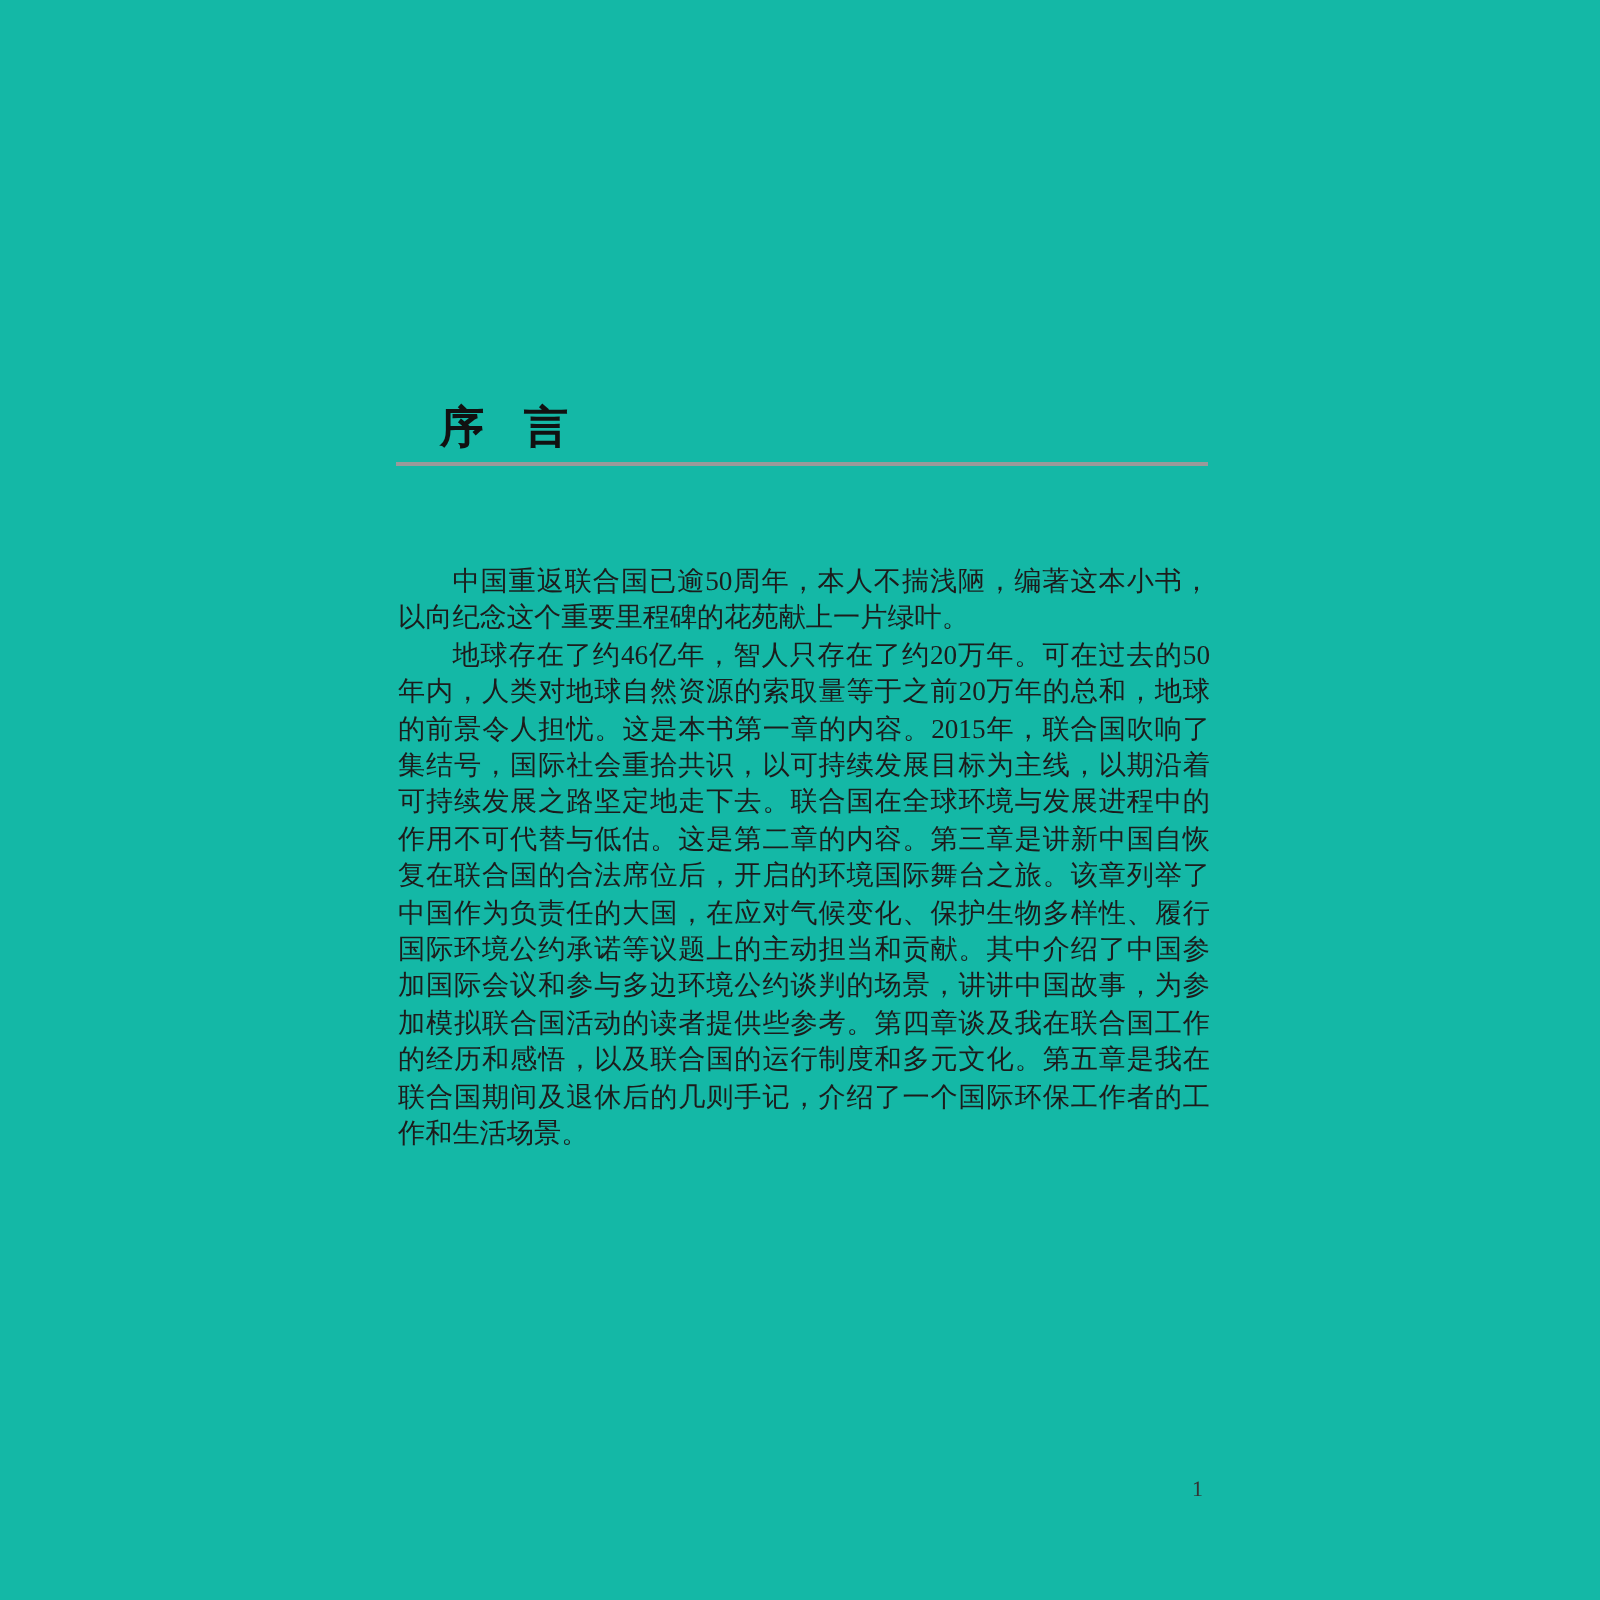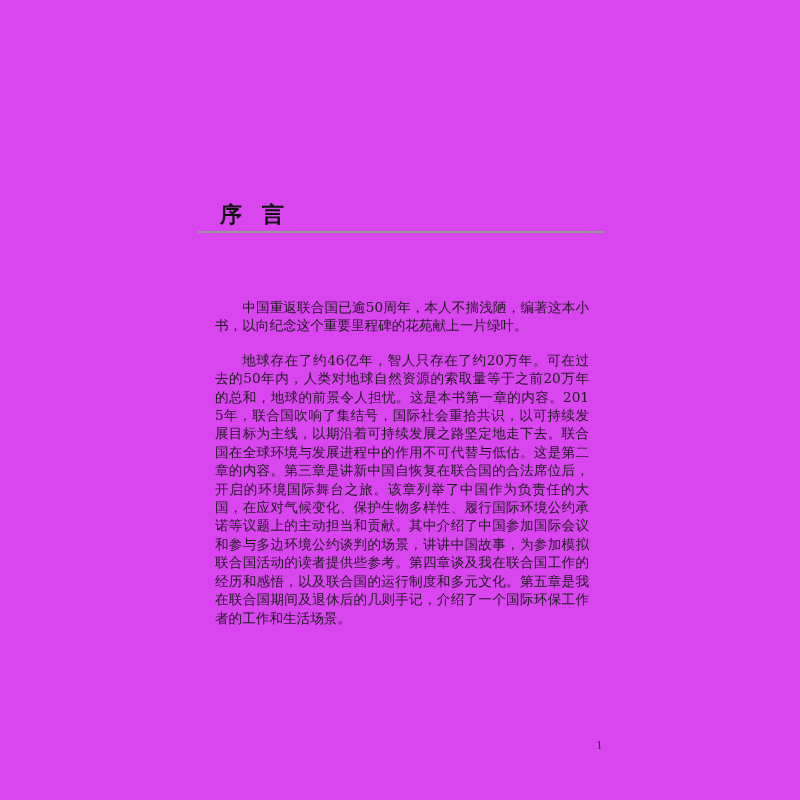--- a/index.html
+++ b/index.html
@@ -12,21 +12,22 @@
       height: 800px;
       position: relative;
       overflow: hidden;
       font-family: "DejaVu Serif", "Liberation Serif", serif;
       color: #1a1a1a;
     }
     .page {
       position: absolute;
       left: 0; top: 0;
       width: 800px; height: 800px;
-      background: #d946ef;
+      background: #14b8a6;
+      font-family: Liberation Serif, serif;
     }
     .title-block {
       position: absolute;
       left: 198px;
       top: 200px;
       width: 406px;
     }
     .title {
       font-size: 22px;
       font-weight: bold;
@@ -44,21 +45,21 @@
       height: 2px;
       background: #9a9a9a;
     }
     .body-text {
       position: absolute;
       left: 199px;
       top: 282px;
       width: 406px;
     }
     .para {
-      margin: 16px;
+      margin: 0;
       font-size: 13.6px;
       line-height: 18.4px;
       text-indent: 2em;
       text-align: justify;
       text-align-last: left;
       color: #1c1c1c;
       word-break: break-all;
     }
     .page-number {
       position: absolute;

